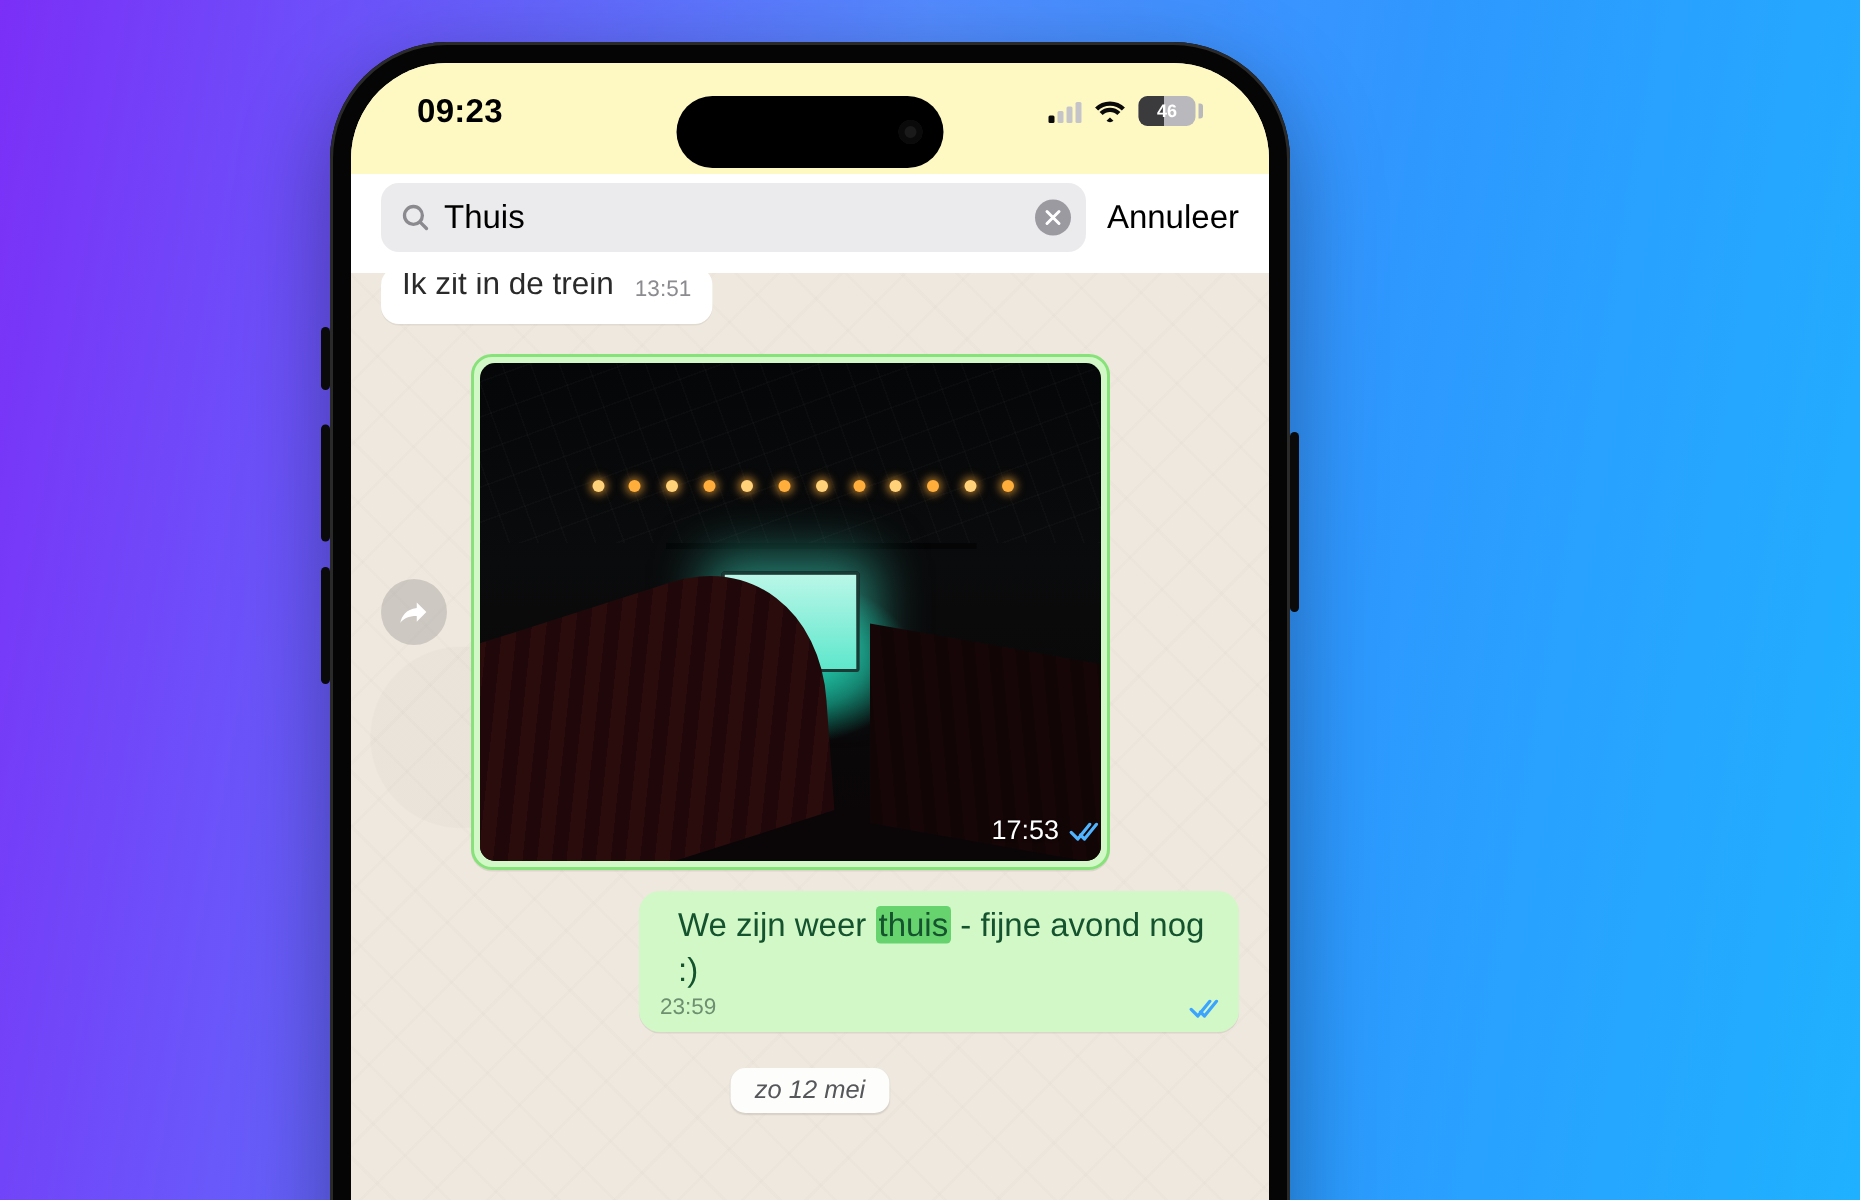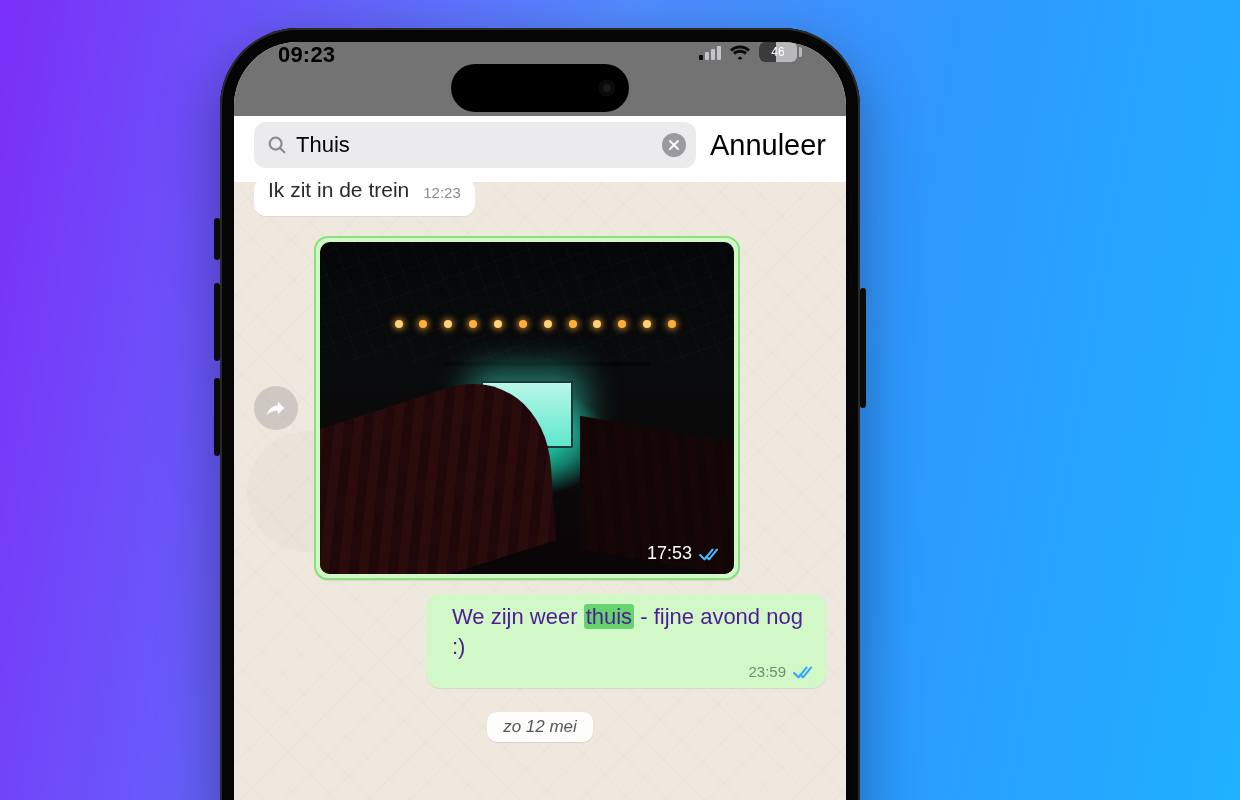--- a/index.html
+++ b/index.html
@@ -31,32 +31,32 @@
     background: #f5f1eb;
     border-radius: 64px;
     overflow: hidden;
     position: relative;
   }
 
   
   .status-bar {
     height: 74px;
     display: flex;
-    align-items: flex-start;
+    align-items: center;
     justify-content: space-between;
     padding: 0 44px 10px 44px;
-    background: #737373;
+    background: #fef9c3;
     position: relative;
   }
   .status-time { font-size: 22px; font-weight: 600; color:#000; letter-spacing:0.2px; }
   .status-right { display:flex; align-items:center; gap:8px; }
   .battery-pill { display:flex; align-items:center; gap:2px; }
   .battery-body { width:38px; height:20px; border-radius:6px; background:#b9b9bd; position:relative; display:flex; align-items:center; justify-content:center; }
   .battery-fill { position:absolute; left:0; top:0; height:100%; width:46%; background:#3b3b3d; border-radius:6px 0 0 6px; }
-  .battery-text { position:relative; font-size:12px; font-weight:400; color:#fff; }
+  .battery-text { position:relative; font-size:12px; font-weight:700; color:#fff; }
   .battery-tip { width:3px; height:10px; background:#b9b9bd; border-radius:0 2px 2px 0; }
 
   
   .island {
     position:absolute;
     top: 22px;
     left: 50%;
     transform: translateX(-50%);
     width: 178px;
     height: 48px;
@@ -92,21 +92,21 @@
     border:none;
     outline:none;
     background:transparent;
     font-size:22px;
     color:#000;
   }
   .clear-btn {
     width:24px; height:24px; border-radius:50%; background:#9a9aa0;
     display:flex; align-items:center; justify-content:center; cursor:pointer;
   }
-  .cancel-link { font-size:29px; color:#000; cursor:pointer; }
+  .cancel-link { font-size:22px; color:#000; cursor:pointer; }
 
   
   .chat {
     position: relative;
     height: calc(100% - 140px);
     background:
       radial-gradient(circle at 12% 30%, rgba(0,0,0,0.02) 0 60px, transparent 61px),
       radial-gradient(circle at 70% 70%, rgba(0,0,0,0.02) 0 80px, transparent 81px),
       #efe8de;
     padding: 0 20px 20px 20px;
@@ -190,37 +190,37 @@
     transform: skewY(10deg);
     filter: brightness(0.4);
   }
   .ceiling-grid{
     position:absolute; left:0; right:0; top:0; height:36%;
     background: repeating-linear-gradient(70deg, rgba(255,255,255,0.02) 0 1px, transparent 1px 18px),
                 repeating-linear-gradient(-20deg, rgba(255,255,255,0.02) 0 1px, transparent 1px 22px);
   }
 
   .img-time {
-    position:absolute; right:14px; bottom:10px;
+    position:absolute; right:0; bottom:10px;
     display:flex; align-items:center; gap:6px;
     color:#fff; font-size:18px;
     text-shadow: 0 1px 2px rgba(0,0,0,0.8);
   }
 
   .text-bubble {
     max-width: 400px;
     background:#d2f8c8;
     border-radius:14px;
     padding: 8px 12px 8px 14px;
     box-shadow: 0 1px 0 rgba(0,0,0,0.08);
     position:relative;
   }
-  .text-bubble .msg { font-size:22px; color:#4c1d95; line-height:1.35;margin-left:12px; }
+  .text-bubble .msg { font-size:22px; color:#14532d; line-height:1.35;margin-left:12px; }
   .hl { background:#66d36e; border-radius:3px; padding:0 2px; }
-  .bubble-meta { display:flex; justify-content:flex-end; align-items:center; gap:6px; margin-top:2px; }
+  .bubble-meta { display:flex; justify-content:space-between; align-items:center; gap:6px; margin-top:2px; }
   .bubble-meta .t { font-size:15px; color:#6e8f70; }
 
   .ticks { display:inline-flex; }
   .ticks svg { width:22px; height:16px; }
 
   .date-chip-row { display:flex; justify-content:center; margin-top:24px; position:relative; z-index:1;font-style:italic;}
   .date-chip {
     background:#fdfdfb; color:#56575a; font-size:17px;
     padding:5px 16px; border-radius:10px; box-shadow:0 1px 1px rgba(0,0,0,0.1);
   }
@@ -283,21 +283,21 @@
           </svg>
         </div>
       </div>
       <div class="cancel-link">Annuleer</div>
     </div>
 
     <div class="chat">
 
       <div class="incoming-stub">
         <span class="txt">Ik zit in de trein</span>
-        <span class="time">12:23</span>
+        <span class="time">13:51</span>
       </div>
 
       <div class="out-row with-forward">
         <div class="forward-btn">
           <svg width="22" height="22" viewBox="0 0 24 24" fill="#ffffff">
             <path d="M14 5v4C6 10 3 15 2 20c2.5-3.5 6-5.1 12-5.1V19l7-7-7-7z"></path>
           </svg>
         </div>
         <div class="image-bubble">
           <div class="image-content">

